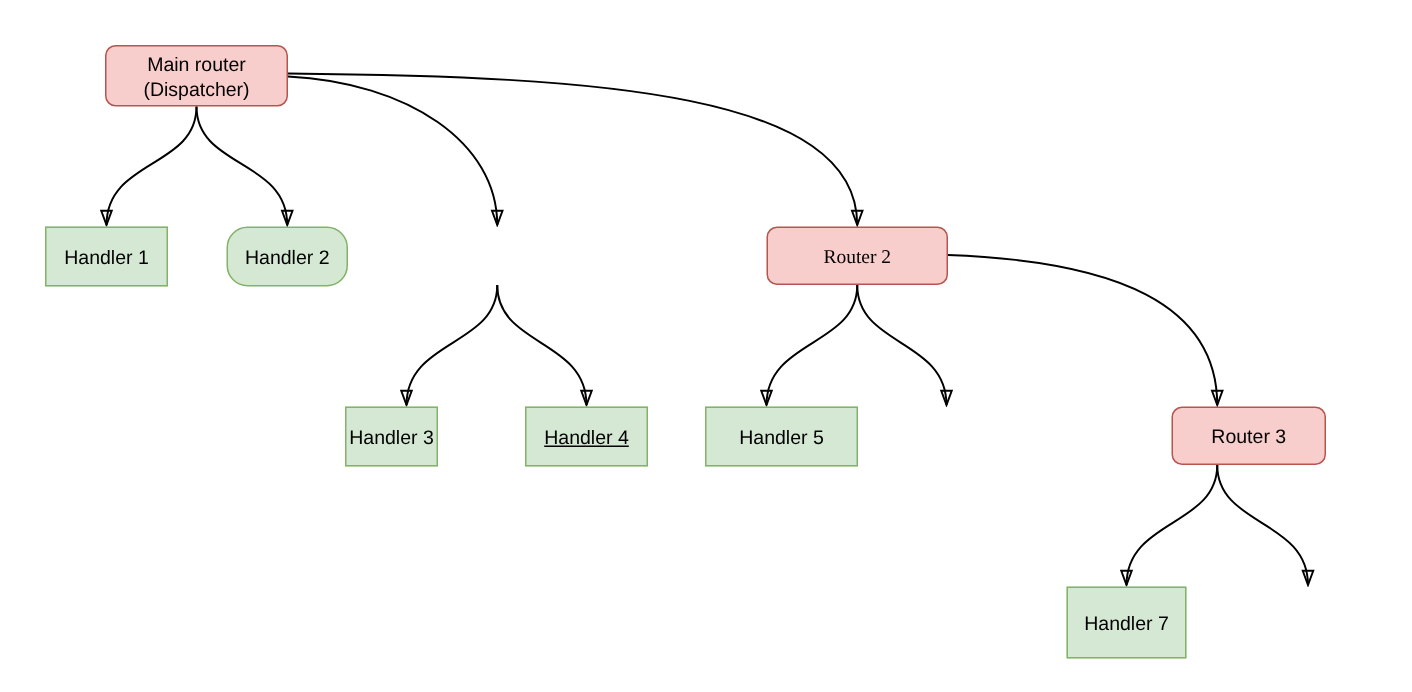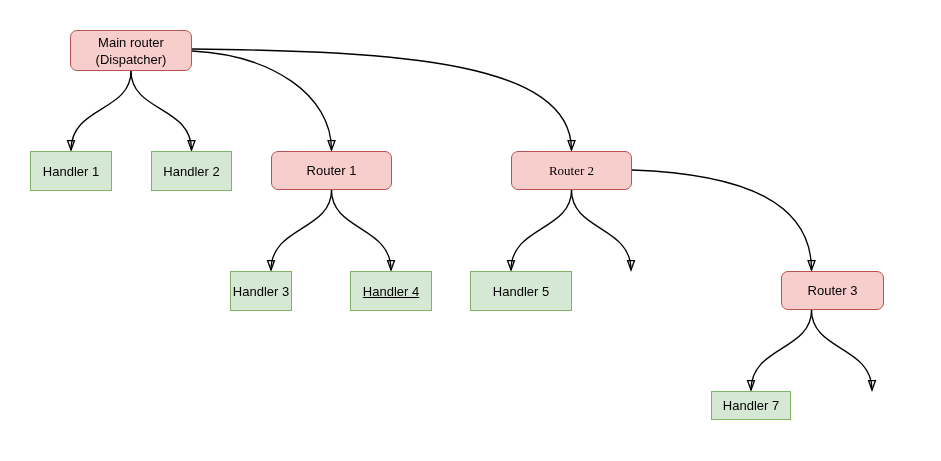--- a/index.html
+++ b/index.html
@@ -38,29 +38,29 @@
     border: 1.3px solid #b85450;
     border-radius: 7px;
   }
   .handler {
     background: #d5e8d4;
     border: 1.3px solid #82b366;
   }
   
   .n-main { left: 70px;  top: 30px;  width: 122px; height: 41px; }
   .n-h1   { left: 30px;  top: 151px; width: 82px;  height: 40px; }
-  .n-h2   { left: 151px; top: 151px; width: 81px;  height: 40px; }
+  .n-h2   { left: 151px; top: 151px; width: 81px;  height: 40px; border-radius: 14px; }
   .n-r1   { left: 271px; top: 151px; width: 121px; height: 39px; }
   .n-r2   { left: 511px; top: 151px; width: 121px; height: 39px; font-family: Liberation Serif, serif; }
   .n-h3   { left: 230px; top: 271px; width: 62px;  height: 40px; }
   .n-h4   { left: 350px; top: 271px; width: 82px;  height: 40px; text-decoration: underline; }
   .n-h5   { left: 470px; top: 271px; width: 102px;  height: 40px; }
   .n-h6   { left: 590px; top: 271px; width: 82px;  height: 40px; }
   .n-r3   { left: 781px; top: 271px; width: 103px; height: 39px; }
-  .n-h7   { left: 711px; top: 391px; width: 80px;  height: 29px; }
+  .n-h7   { left: 711px; top: 391px; width: 80px;  height: 48px; }
   .n-h8   { left: 832px; top: 391px; width: 80px;  height: 40px; }
 </style>
 </head>
 <body>
 
 <div class="canvas">
 
   <svg class="edges" viewBox="0 0 941 461" xmlns="http://www.w3.org/2000/svg">
     <defs>
       <marker id="arrow" markerUnits="userSpaceOnUse" markerWidth="12" markerHeight="10" refX="10.5" refY="4.5" orient="auto">
@@ -86,23 +86,20 @@
   </div>
 
   <div class="node handler n-h1">
     <span class="label">Handler 1</span>
   </div>
 
   <div class="node handler n-h2">
     <span class="label">Handler 2</span>
   </div>
 
-  <div class="node router n-r1">
-    <span class="label">Router 1</span>
-  </div>
 
   <div class="node router n-r2">
     <span class="label">Router 2</span>
   </div>
 
   <div class="node handler n-h3">
     <span class="label">Handler 3</span>
   </div>
 
   <div class="node handler n-h4">

